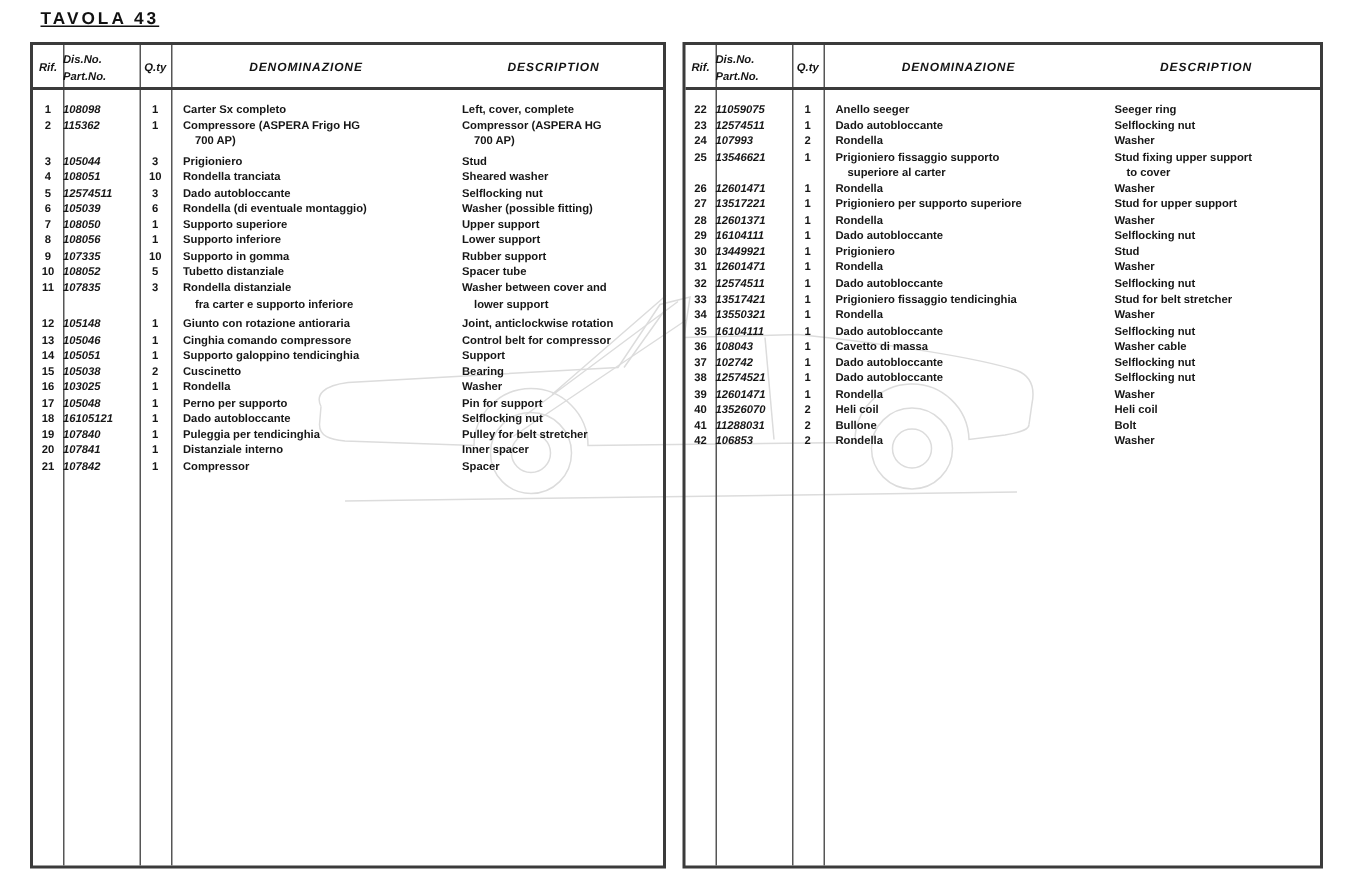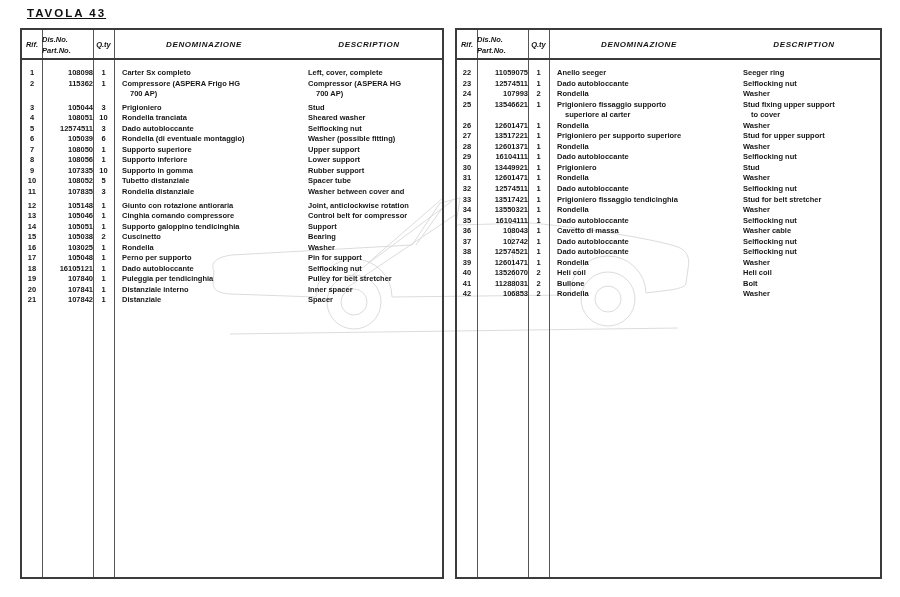--- a/index.html
+++ b/index.html
@@ -51,21 +51,21 @@
   .h-desc { left:272px; width:150px; top:10px; font-size:8px; letter-spacing:0.6px; }
 
   .tbody { position:relative; padding-top:8px; }
 
   .row-line {
     display:flex; height:10.55px; line-height:10.55px;
     font-size:7.5px; font-weight:bold; color:#161616;
     white-space:nowrap;
   }
   .c-rif  { width:20px; text-align:center; flex:none; }
-  .c-part { width:51px; text-align:right; flex:none; }
+  .c-part { width:51px; text-align:left; flex:none;font-style:italic; }
   .c-qty  { width:21px; text-align:center; flex:none; }
   .c-den  { width:152px; padding-left:8px; flex:none; overflow:visible; }
   .c-desc { flex:1; padding-left:1px; overflow:visible;margin-left:41px; }
   .row-line.cont .c-den  { padding-left:16px; }
   .row-line.cont .c-desc { padding-left:9px; }
 
   #table-left .item.multi { margin-bottom:3px; }
 </style>
 </head>
 <body>
@@ -203,20 +203,27 @@
         </div>
       </div>
       <div class="item multi">
         <div class="row-line">
           <span class="c-rif">11</span>
           <span class="c-part">107835</span>
           <span class="c-qty">3</span>
           <span class="c-den">Rondella distanziale</span>
           <span class="c-desc">Washer between cover and</span>
         </div>
+        <div class="row-line cont">
+          <span class="c-rif"></span>
+          <span class="c-part"></span>
+          <span class="c-qty"></span>
+          <span class="c-den">fra carter e supporto inferiore</span>
+          <span class="c-desc">lower support</span>
+        </div>
       </div>
       <div class="item">
         <div class="row-line">
           <span class="c-rif">12</span>
           <span class="c-part">105148</span>
           <span class="c-qty">1</span>
           <span class="c-den">Giunto con rotazione antioraria</span>
           <span class="c-desc">Joint, anticlockwise rotation</span>
         </div>
       </div>
@@ -290,21 +297,21 @@
           <span class="c-qty">1</span>
           <span class="c-den">Distanziale interno</span>
           <span class="c-desc">Inner spacer</span>
         </div>
       </div>
       <div class="item">
         <div class="row-line">
           <span class="c-rif">21</span>
           <span class="c-part">107842</span>
           <span class="c-qty">1</span>
-          <span class="c-den">Distanziale</span>
+          <span class="c-den">Compressor</span>
           <span class="c-desc">Spacer</span>
         </div>
       </div>
     </div>
 </div>
 
 <div class="ptable" id="table-right">
   <div class="vline v1"></div>
   <div class="vline v2"></div>
   <div class="vline v3"></div>

